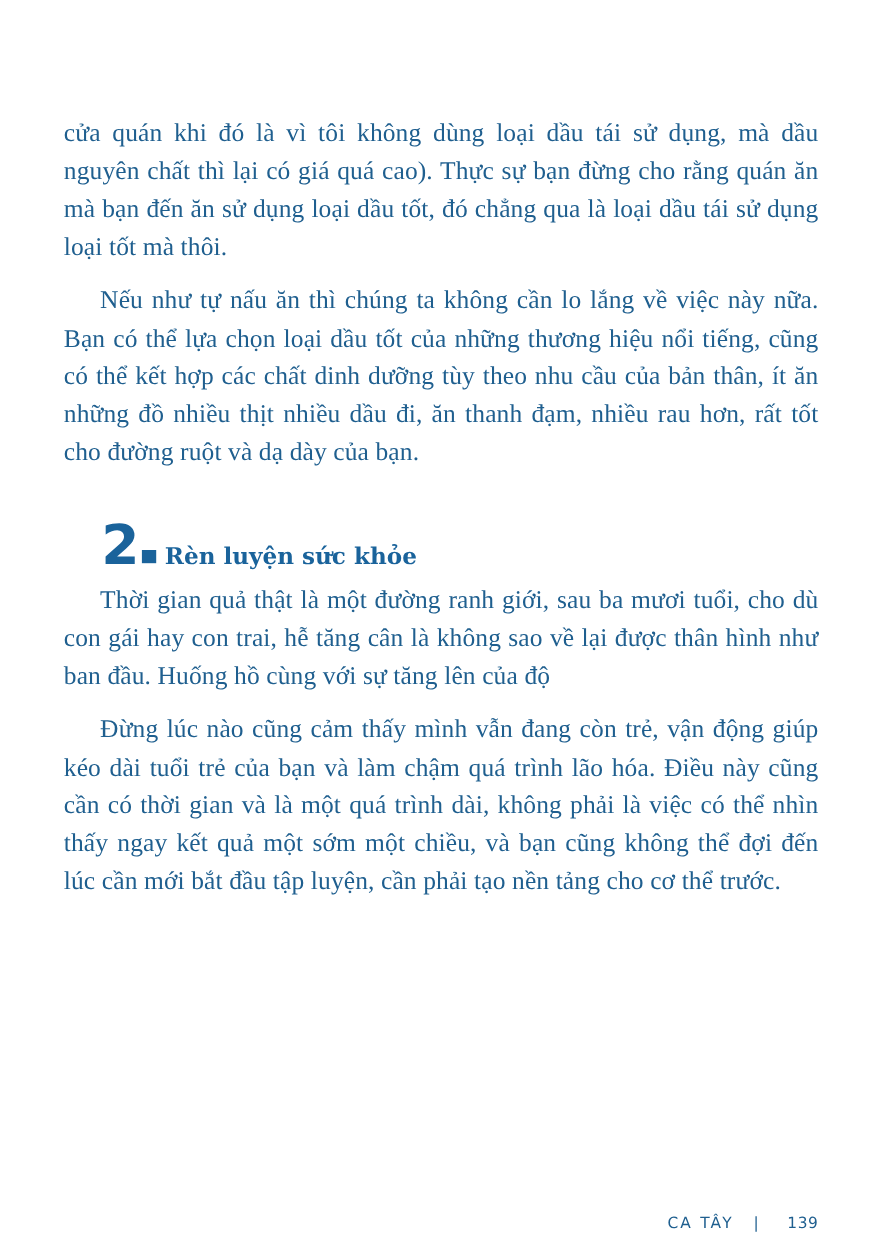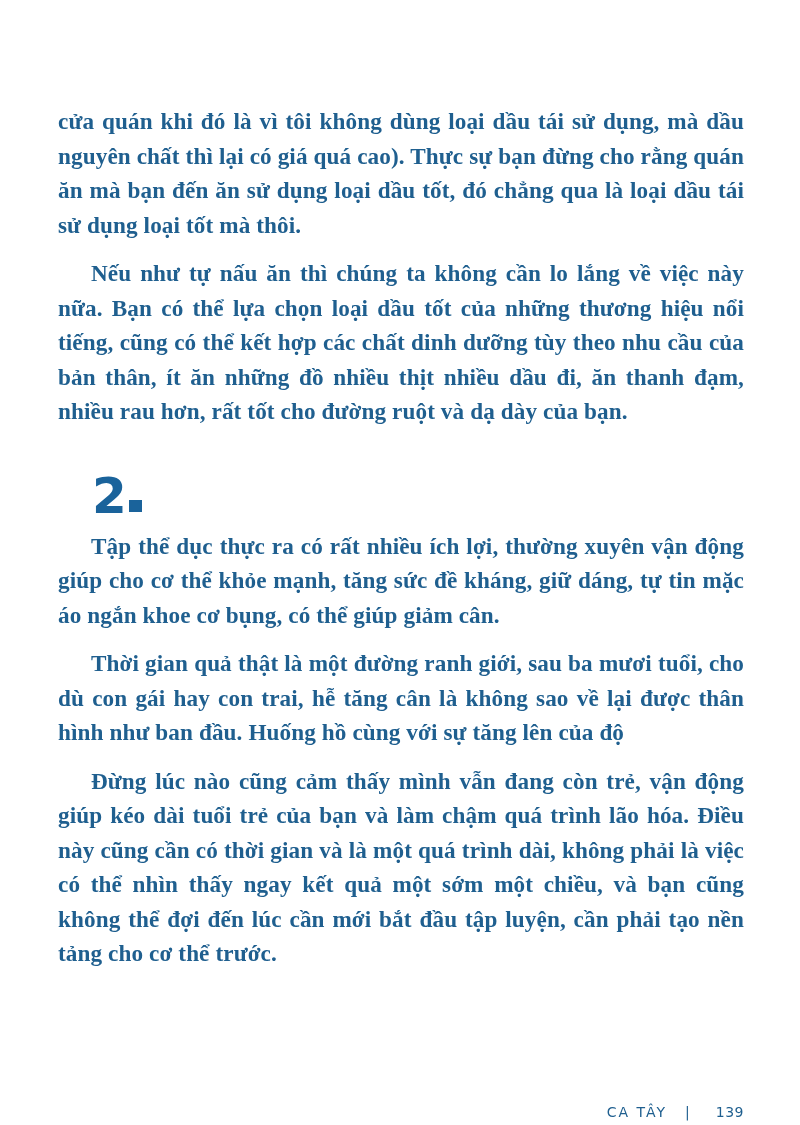--- a/index.html
+++ b/index.html
@@ -23,21 +23,20 @@
     }
     .para {
       font-family: "Liberation Serif", "DejaVu Serif", serif;
       font-size: 23.2px;
       line-height: 34.5px;
       text-align: justify;
       text-align-last: left;
       margin: 0 0 14px 0;
       color: #1f5f8f;
       letter-spacing: 0.1px;
-      font-weight: bold;
     }
     .para.indent {
       text-indent: 33px;
     }
     .heading {
       display: flex;
       align-items: baseline;
       margin-top: 42px;
       margin-bottom: 0px;
       height: 58px;
@@ -89,23 +88,23 @@
 </head>
 <body>
 
 <div class="page">
   <p class="para">cửa quán khi đó là vì tôi không dùng loại dầu tái sử dụng, mà dầu nguyên chất thì lại có giá quá cao). Thực sự bạn đừng cho rằng quán ăn mà bạn đến ăn sử dụng loại dầu tốt, đó chẳng qua là loại dầu tái sử dụng loại tốt mà thôi.</p>
   <p class="para indent">Nếu như tự nấu ăn thì chúng ta không cần lo lắng về việc này nữa. Bạn có thể lựa chọn loại dầu tốt của những thương hiệu nổi tiếng, cũng có thể kết hợp các chất dinh dưỡng tùy theo nhu cầu của bản thân, ít ăn những đồ nhiều thịt nhiều dầu đi, ăn thanh đạm, nhiều rau hơn, rất tốt cho đường ruột và dạ dày của bạn.</p>
 
   <div class="heading">
     <span class="heading-number">2</span>
     <span class="heading-dot"></span>
+    <span class="heading-title">Rèn luyện sức khỏe</span>
   </div>
 
-  <p class="para indent">Tập thể dục thực ra có rất nhiều ích lợi, thường xuyên vận động giúp cho cơ thể khỏe mạnh, tăng sức đề kháng, giữ dáng, tự tin mặc áo ngắn khoe cơ bụng, có thể giúp giảm cân.</p>
   <p class="para indent">Thời gian quả thật là một đường ranh giới, sau ba mươi tuổi, cho dù con gái hay con trai, hễ tăng cân là không sao về lại được thân hình như ban đầu. Huống hồ cùng với sự tăng lên của độ</p>
   <p class="para indent">Đừng lúc nào cũng cảm thấy mình vẫn đang còn trẻ, vận động giúp kéo dài tuổi trẻ của bạn và làm chậm quá trình lão hóa. Điều này cũng cần có thời gian và là một quá trình dài, không phải là việc có thể nhìn thấy ngay kết quả một sớm một chiều, và bạn cũng không thể đợi đến lúc cần mới bắt đầu tập luyện, cần phải tạo nền tảng cho cơ thể trước.</p>
 </div>
 
 <div class="footer">
   <span>CA TÂY</span>
   <span class="sep">|</span>
   <span class="pnum">139</span>
 </div>
 

